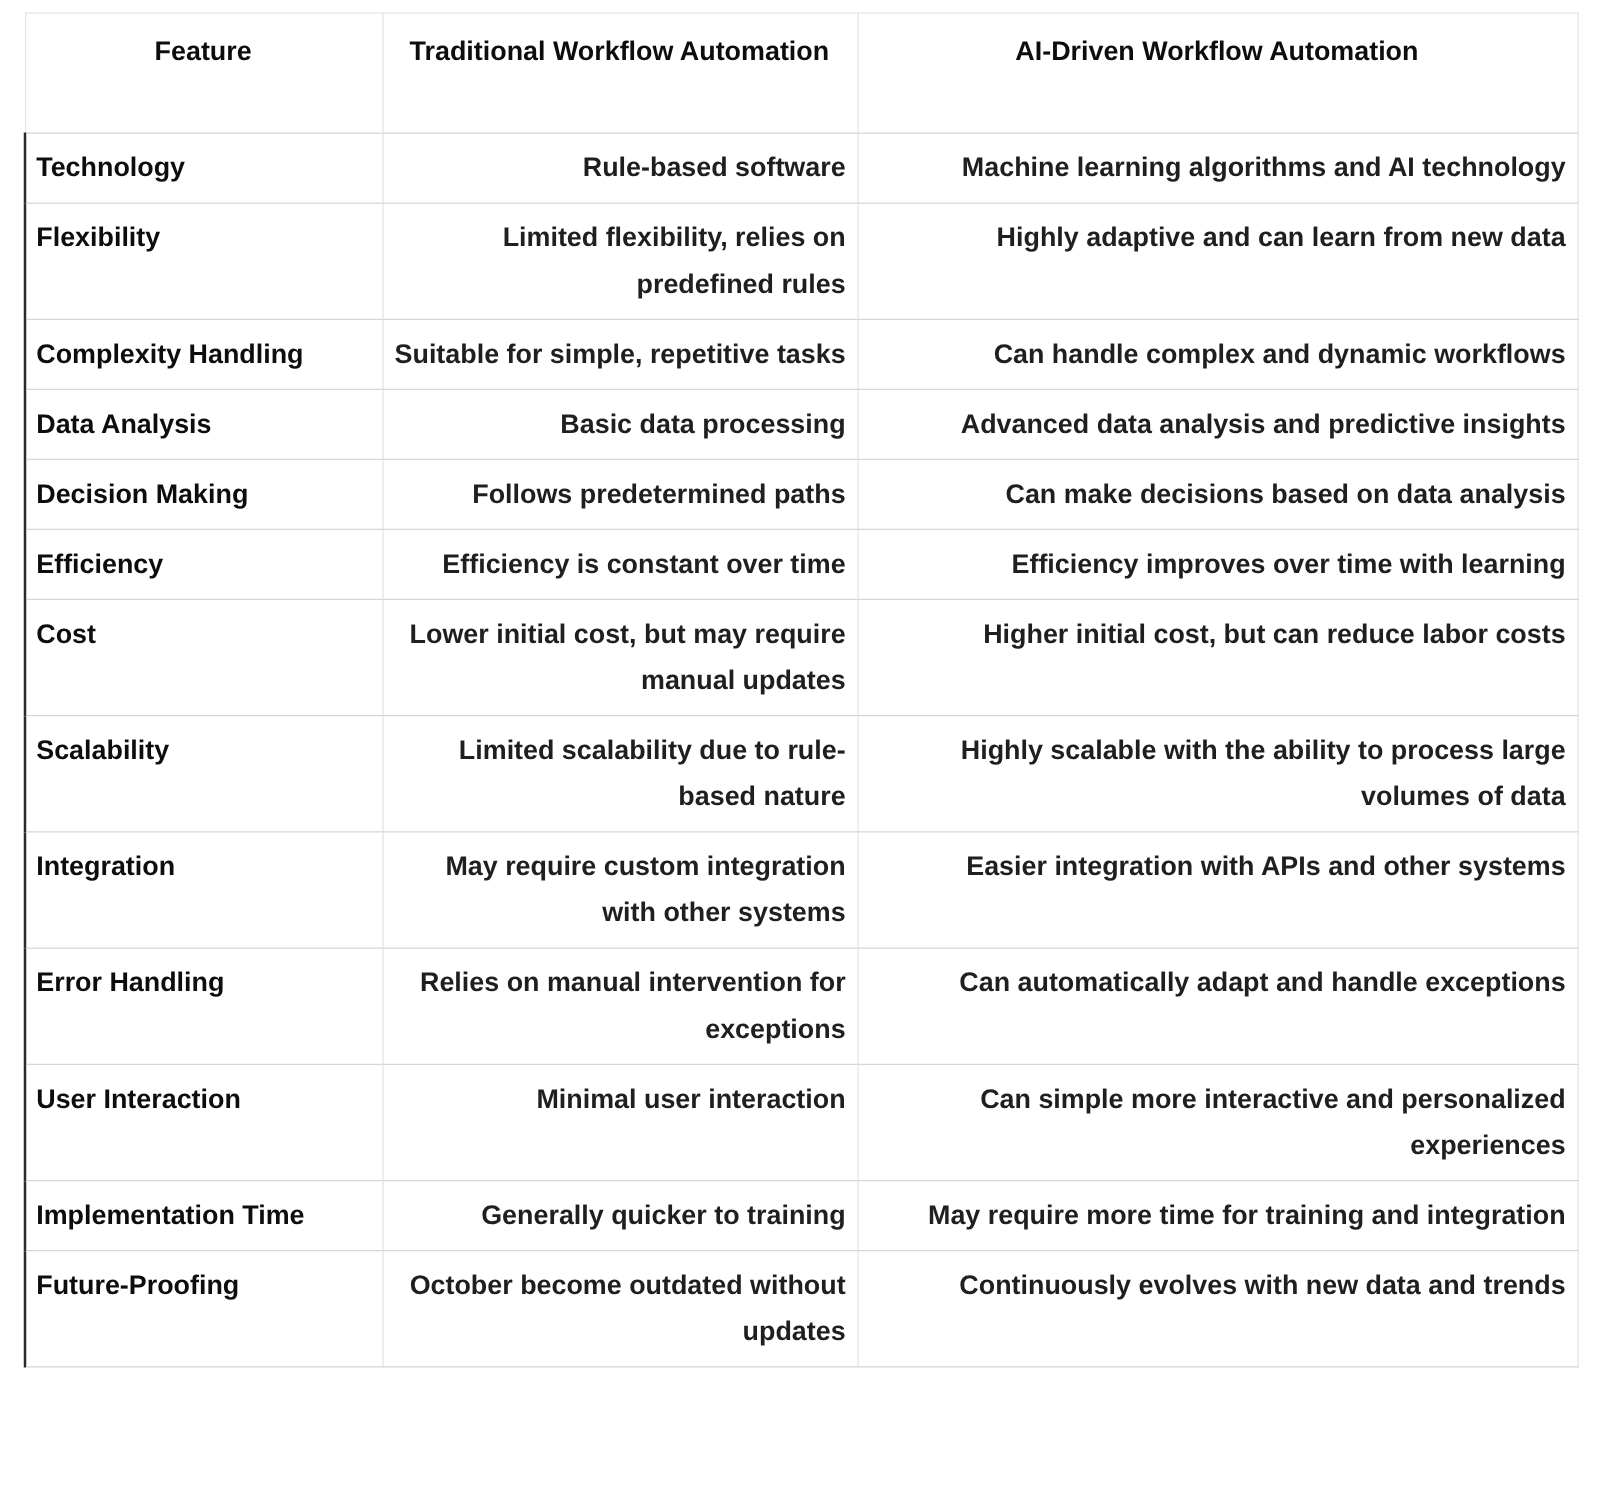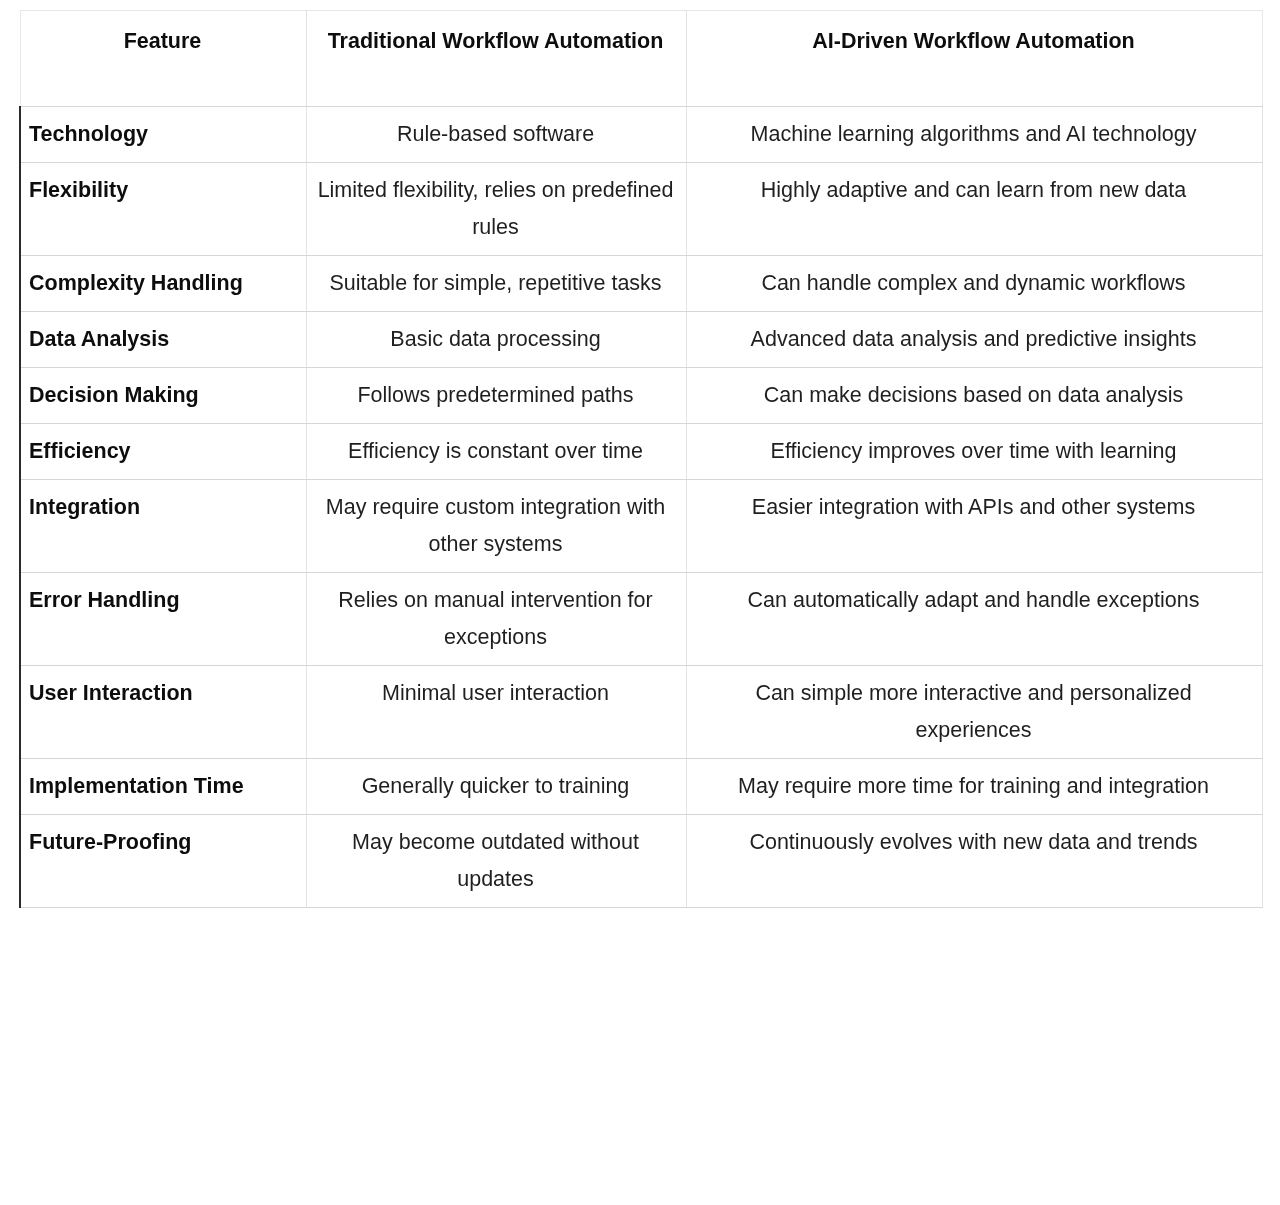--- a/index.html
+++ b/index.html
@@ -45,23 +45,23 @@
   table.compare th,
   table.compare td {
     border-top: 1.5px solid #d6d6d6;
     border-bottom: 1.5px solid #d6d6d6;
     border-left: 1.5px solid #e3e3e3;
     border-right: 1.5px solid #e3e3e3;
     vertical-align: top;
     padding: 9px 9px 9px 8px;
     font-size: 21.5px;
     line-height: 37px;
-    font-weight: normal;
+    font-weight: bold;
     color: #1f1f1f;
-    text-align: center;
+    text-align: right;
     word-wrap: break-word;
   }
 
   
   table.compare thead th {
     font-weight: bold;
     text-align: center;
     font-size: 21.5px;
     line-height: 36px;
     height: 74px;
@@ -131,20 +131,30 @@
             <th class="feature-cell">Decision Making</th>
             <td class="col-trad">Follows predetermined paths</td>
             <td class="col-ai">Can make decisions based on data analysis</td>
           </tr>
           <tr>
             <th class="feature-cell">Efficiency</th>
             <td class="col-trad">Efficiency is constant over time</td>
             <td class="col-ai">Efficiency improves over time with learning</td>
           </tr>
           <tr>
+            <th class="feature-cell">Cost</th>
+            <td class="col-trad">Lower initial cost, but may require manual updates</td>
+            <td class="col-ai">Higher initial cost, but can reduce labor costs</td>
+          </tr>
+          <tr>
+            <th class="feature-cell">Scalability</th>
+            <td class="col-trad">Limited scalability due to rule-based nature</td>
+            <td class="col-ai">Highly scalable with the ability to process large volumes of data</td>
+          </tr>
+          <tr>
             <th class="feature-cell">Integration</th>
             <td class="col-trad">May require custom integration with other systems</td>
             <td class="col-ai">Easier integration with APIs and other systems</td>
           </tr>
           <tr>
             <th class="feature-cell">Error Handling</th>
             <td class="col-trad">Relies on manual intervention for exceptions</td>
             <td class="col-ai">Can automatically adapt and handle exceptions</td>
           </tr>
           <tr>
@@ -152,19 +162,19 @@
             <td class="col-trad">Minimal user interaction</td>
             <td class="col-ai">Can simple more interactive and personalized experiences</td>
           </tr>
           <tr>
             <th class="feature-cell">Implementation Time</th>
             <td class="col-trad">Generally quicker to training</td>
             <td class="col-ai">May require more time for training and integration</td>
           </tr>
           <tr>
             <th class="feature-cell">Future-Proofing</th>
-            <td class="col-trad">May become outdated without updates</td>
+            <td class="col-trad">October become outdated without updates</td>
             <td class="col-ai">Continuously evolves with new data and trends</td>
           </tr>
         </tbody>
     </table>
   </div>
 </div>
 
 </body></html>

